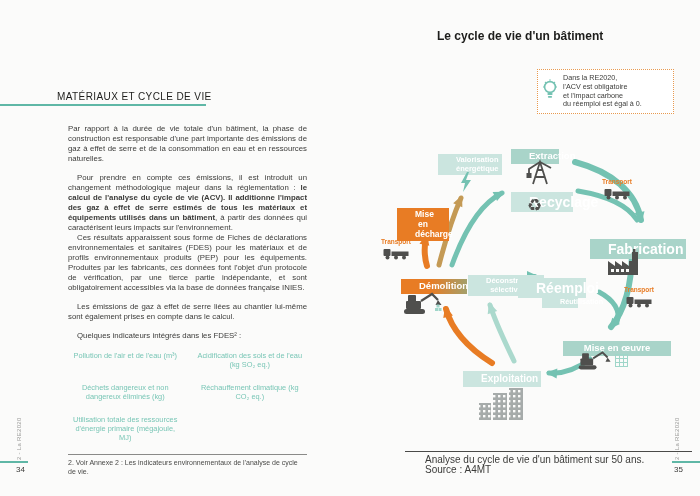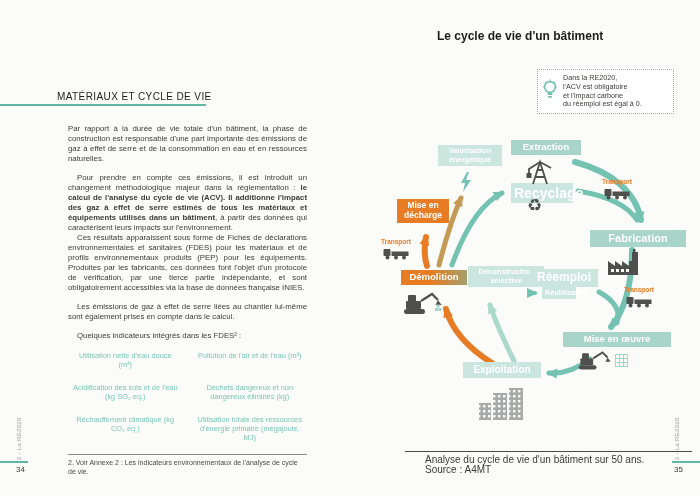--- a/index.html
+++ b/index.html
@@ -34,36 +34,36 @@
   .page-num.left{left:16px;}
   .page-num.right{left:674px;}
   
   .diagram-title{position:absolute;left:437px;top:29px;margin:0;font-size:12px;font-weight:bold;
     color:#1d1d1b;white-space:nowrap;}
   .callout{position:absolute;left:537px;top:69px;width:137px;border:1.5px dotted #e89a50;
     background:#fff;padding:4px 5px 4px 4px;display:flex;align-items:center;gap:5px;box-sizing:border-box;}
   .callout-text{font-size:7.2px;line-height:8.8px;color:#3b3b39;}
   .callout-text span{display:block;}
   
-  .node{position:absolute;color:#fff;font-weight:bold;text-align:center;padding:2px 3px;
-    line-height:1.15;box-sizing:border-box;z-index:2;}
+  .node{position:absolute;color:#fff;font-weight:bold;text-align:center;padding:2px 18px;
+    line-height:1.15;box-sizing:border-box;z-index:2;margin-top:9px;}
   .light{background:#cbe5df;}
   .medium{background:#a9d4c9;}
   .orangebg{background:#e87c24;}
   .gradbg{background:linear-gradient(90deg,#e87c24 45%,#a3a06b);}
   .n-valorisation{left:438px;top:145px;width:64px;font-size:7.5px;}
-  .n-extraction{left:511px;top:140px;width:70px;font-size:9.5px;}
+  .n-extraction{left:511px;top:140px;width:48px;font-size:9.5px;}
   .n-recyclage{left:511px;top:183px;width:62px;font-size:14px;}
-  .n-fabrication{left:590px;top:230px;width:96px;font-size:11px;}
+  .n-fabrication{left:590px;top:230px;width:96px;font-size:14px;}
   .n-oeuvre{left:563px;top:332px;width:108px;font-size:9.5px;}
   .n-exploitation{left:463px;top:362px;width:78px;font-size:10px;}
   .n-decharge{left:397px;top:199px;width:52px;font-size:8.5px;}
   .n-demolition{left:401px;top:270px;width:66px;font-size:9.5px;}
   .n-deconstruction{left:468px;top:266px;width:76px;font-size:7.5px;}
-  .n-reemploi{left:530px;top:269px;width:68px;font-size:12px;}
+  .n-reemploi{left:518px;top:269px;width:68px;font-size:14px;}
   .n-reutilisation{left:542px;top:287px;width:34px;font-size:7.2px;}
   
   .transport{position:absolute;z-index:2;display:flex;flex-direction:column;align-items:center;gap:1px;}
   .transport .t-label{font-size:6.5px;font-weight:bold;color:#e87c24;}
   .t-top{left:602px;top:178px;}
   .t-mid{left:624px;top:286px;}
   .t-left{left:381px;top:238px;}
   
   .icon{position:absolute;z-index:2;}
   .i-bolt{left:460px;top:172px;}
@@ -88,21 +88,20 @@
   <div class="section-rule"></div>
   <h1 class="section-title">MATÉRIAUX ET CYCLE DE VIE</h1>
 
   <div class="body-col">
     <p class="mb">Par rapport à la durée de vie totale d'un bâtiment, la phase de construction est responsable d'une part importante des émissions de gaz à effet de serre et de la consommation en eau et en ressources naturelles.</p>
     <p class="indent"><span>Pour prendre en compte ces émissions, il est introduit un changement méthodologique majeur dans la réglementation : </span><strong>le calcul de l'analyse du cycle de vie (ACV). Il additionne l'impact des gaz à effet de serre estimés de tous les matériaux et équipements utilisés dans un bâtiment</strong><span>, à partir des données qui caractérisent leurs impacts sur l'environnement.</span></p>
     <p class="indent mb">Ces résultats apparaissent sous forme de Fiches de déclarations environnementales et sanitaires (FDES) pour les matériaux et de profils environnementaux produits (PEP) pour les équipements. Produites par les fabricants, ces données font l'objet d'un protocole de vérification, par une tierce partie indépendante, et sont obligatoirement accessibles via la base de données française INIES.</p>
     <p class="indent mb">Les émissions de gaz à effet de serre liées au chantier lui-même sont également prises en compte dans le calcul.</p>
     <p class="indent intro">Quelques indicateurs intégrés dans les FDES² :</p>
     <div class="indicators">
-      <div class="indicator">Utilisation nette d'eau douce (m³)</div>
       <div class="indicator">Pollution de l'air et de l'eau (m³)</div>
       <div class="indicator">Acidification des sols et de l'eau (kg SO₂ eq.)</div>
       <div class="indicator">Déchets dangereux et non dangereux éliminés (kg)</div>
       <div class="indicator">Réchauffement climatique (kg CO₂ eq.)</div>
       <div class="indicator">Utilisation totale des ressources d'énergie primaire (mégajoule, MJ)</div>
     </div>
     <div class="footnote">2. Voir Annexe 2 : Les indicateurs environnementaux de l'analyse de cycle de vie.</div>
   </div>
 
   <div class="edge-label left">2 - La RE2020</div>

